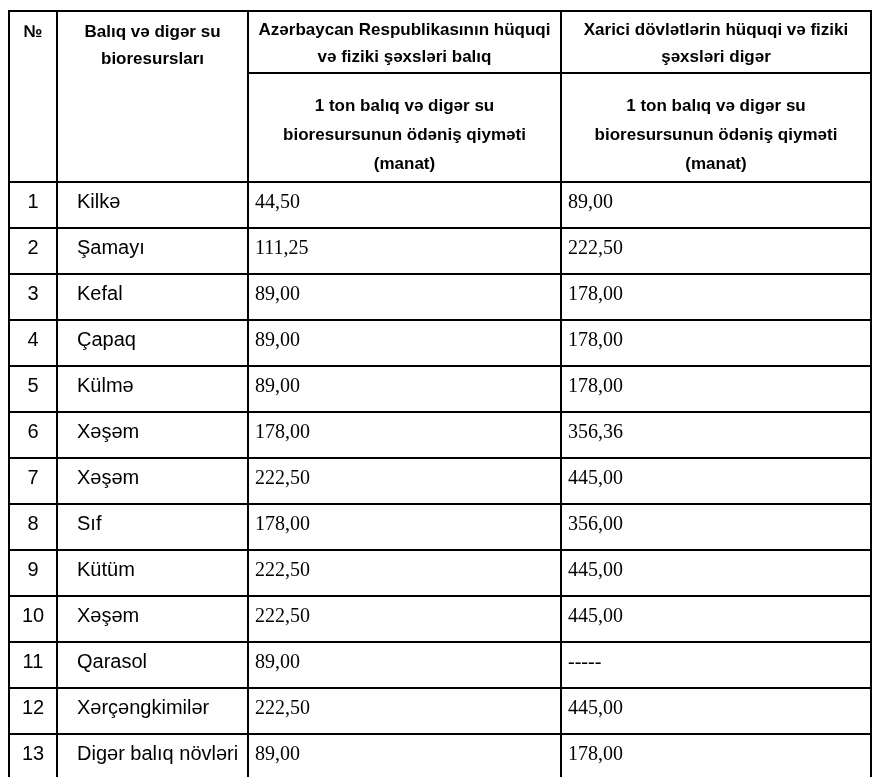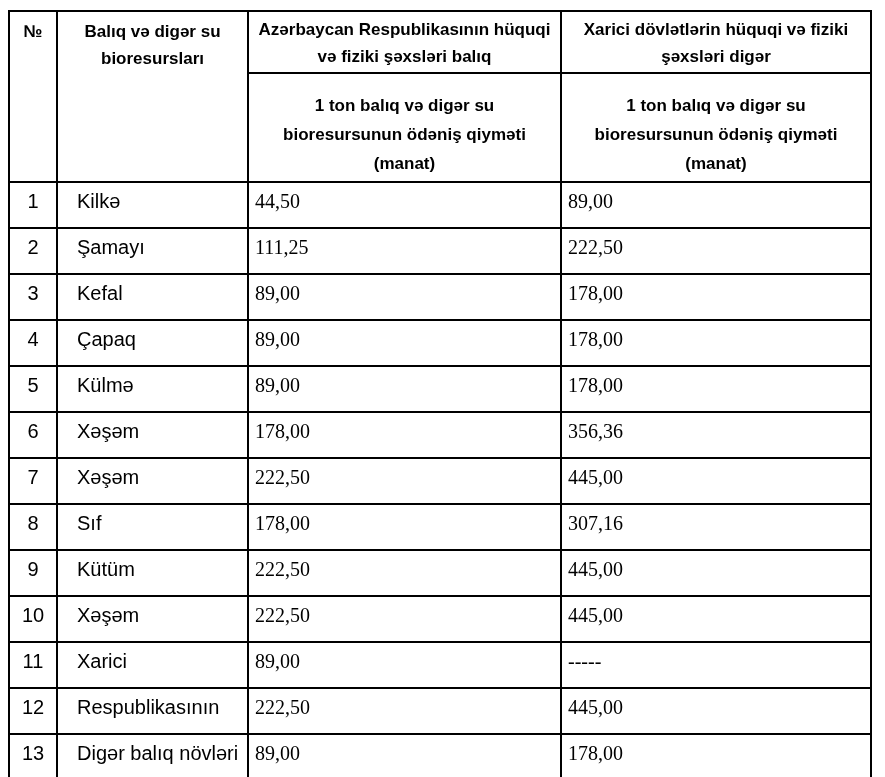--- a/index.html
+++ b/index.html
@@ -122,43 +122,43 @@
       <tr>
         <td class="c-num">7</td>
         <td class="c-name">Xəşəm</td>
         <td class="c-price">222,50</td>
         <td class="c-price">445,00</td>
       </tr>
       <tr>
         <td class="c-num">8</td>
         <td class="c-name">Sıf</td>
         <td class="c-price">178,00</td>
-        <td class="c-price">307,16</td>
+        <td class="c-price">356,00</td>
       </tr>
       <tr>
         <td class="c-num">9</td>
         <td class="c-name">Kütüm</td>
         <td class="c-price">222,50</td>
         <td class="c-price">445,00</td>
       </tr>
       <tr>
         <td class="c-num">10</td>
         <td class="c-name">Xəşəm</td>
         <td class="c-price">222,50</td>
         <td class="c-price">445,00</td>
       </tr>
       <tr>
         <td class="c-num">11</td>
-        <td class="c-name">Xarici</td>
+        <td class="c-name">Qarasol</td>
         <td class="c-price">89,00</td>
         <td class="c-price">-----</td>
       </tr>
       <tr>
         <td class="c-num">12</td>
-        <td class="c-name">Respublikasının</td>
+        <td class="c-name">Xərçəngkimilər</td>
         <td class="c-price">222,50</td>
         <td class="c-price">445,00</td>
       </tr>
       <tr>
         <td class="c-num">13</td>
         <td class="c-name">Digər balıq növləri</td>
         <td class="c-price">89,00</td>
         <td class="c-price">178,00</td>
       </tr>
     </tbody>

